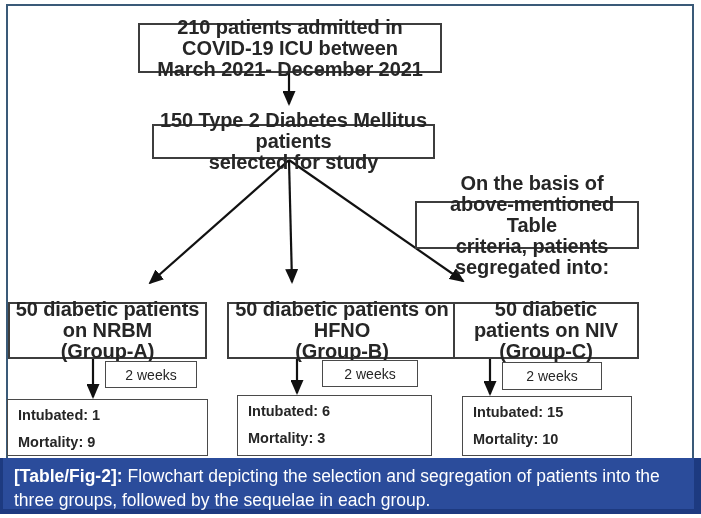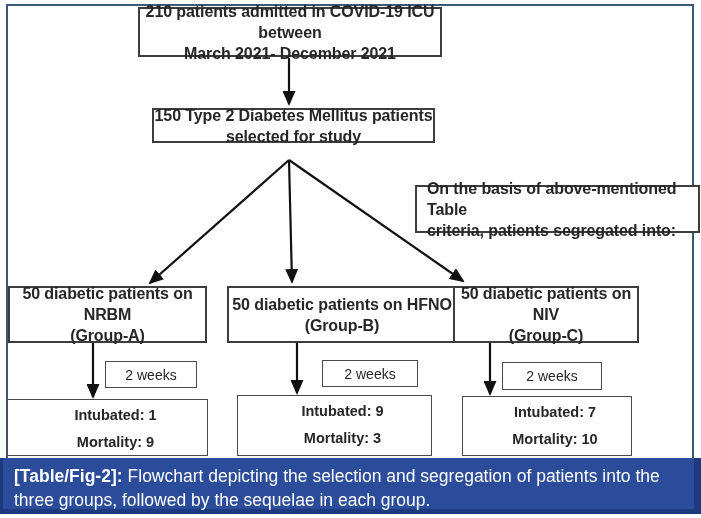--- a/index.html
+++ b/index.html
@@ -17,44 +17,45 @@
     position:relative;width:701px;height:518px;background:#ffffff;overflow:hidden;
   }
   .frame{
     position:absolute;left:6px;top:4px;width:688px;height:510px;
     border:2px solid var(--frame-border);z-index:0;
   }
   .arrows{position:absolute;left:0;top:0;width:701px;height:518px;z-index:1;pointer-events:none;}
   .box{
     position:absolute;z-index:2;background:#ffffff;
     border:2px solid var(--box-border);
-    color:var(--text);font-weight:600;font-size:16px;line-height:21px;
+    color:var(--text);font-weight:600;font-size:20px;line-height:21px;
     text-align:center;display:flex;flex-direction:column;justify-content:center;
     letter-spacing:-0.1px;
+    margin-top:16px;
   }
   .box .ln{display:block;}
   .admitted{left:138px;top:7px;width:304px;height:50px;}
   .selected{left:152px;top:108px;width:283px;height:35px;}
-  .criteria{left:415px;top:185px;width:285px;height:48px;text-align:left;padding-left:10px;line-height:21px;}
+  .criteria{left:415px;top:185px;width:224px;height:48px;text-align:center;padding-left:10px;line-height:21px;}
   .grp{height:57px;top:286px;}
   .grp-a{left:8px;width:199px;align-items:center;}
   .grp-b{left:227px;width:230px;}
   .grp-c{left:453px;width:186px;}
   .weeks{
     position:absolute;z-index:2;background:#fff;border:1.5px solid #4a4a4a;
     color:var(--text);font-weight:400;font-size:14px;
     display:flex;align-items:center;justify-content:center;margin-top:8px;
   }
   .weeks-a{left:105px;top:353px;width:92px;height:27px;}
   .weeks-b{left:322px;top:352px;width:96px;height:27px;}
   .weeks-c{left:502px;top:354px;width:100px;height:28px;}
   .outcome{
     position:absolute;z-index:2;background:#fff;border:1.5px solid #4a4a4a;
-    color:var(--text);font-weight:700;font-size:14.5px;text-align:center;
-    padding:7px 10px 0 26px;
+    color:var(--text);font-weight:700;font-size:14.5px;text-align:left;
+    padding:7px 10px 0 10px;
   }
   .outcome .ln2{margin-top:11px;}
   .outcome-a{left:7px;top:399px;width:201px;height:57px;}
   .outcome-b{left:237px;top:395px;width:195px;height:61px;}
   .outcome-c{left:462px;top:396px;width:170px;height:60px;}
   .caption{
     position:absolute;left:0;top:458px;width:701px;height:56px;z-index:3;
     background:var(--caption-bg);
     border-left:3px solid var(--caption-edge);
     border-right:7px solid var(--caption-edge);
@@ -117,33 +118,33 @@
   </div>
 
   <div class="box grp grp-b">
     <span class="ln">50 diabetic patients on HFNO</span>
     <span class="ln">(Group-B)</span>
   </div>
   <div class="weeks weeks-b">
     <span>2 weeks</span>
   </div>
   <div class="outcome outcome-b">
-    <div class="ln1">Intubated: 9</div>
+    <div class="ln1">Intubated: 6</div>
     <div class="ln2">Mortality: 3</div>
   </div>
 
   <div class="box grp grp-c">
     <span class="ln">50 diabetic patients on NIV</span>
     <span class="ln">(Group-C)</span>
   </div>
   <div class="weeks weeks-c">
     <span>2 weeks</span>
   </div>
   <div class="outcome outcome-c">
-    <div class="ln1">Intubated: 7</div>
+    <div class="ln1">Intubated: 15</div>
     <div class="ln2">Mortality: 10</div>
   </div>
 
   <div class="caption">
     <span class="lbl">[Table/Fig-2]:</span><span>Flowchart depicting the selection and segregation of patients into the three groups, followed by the sequelae in each group.</span>
   </div>
 
 </div>
 
 </body></html>

